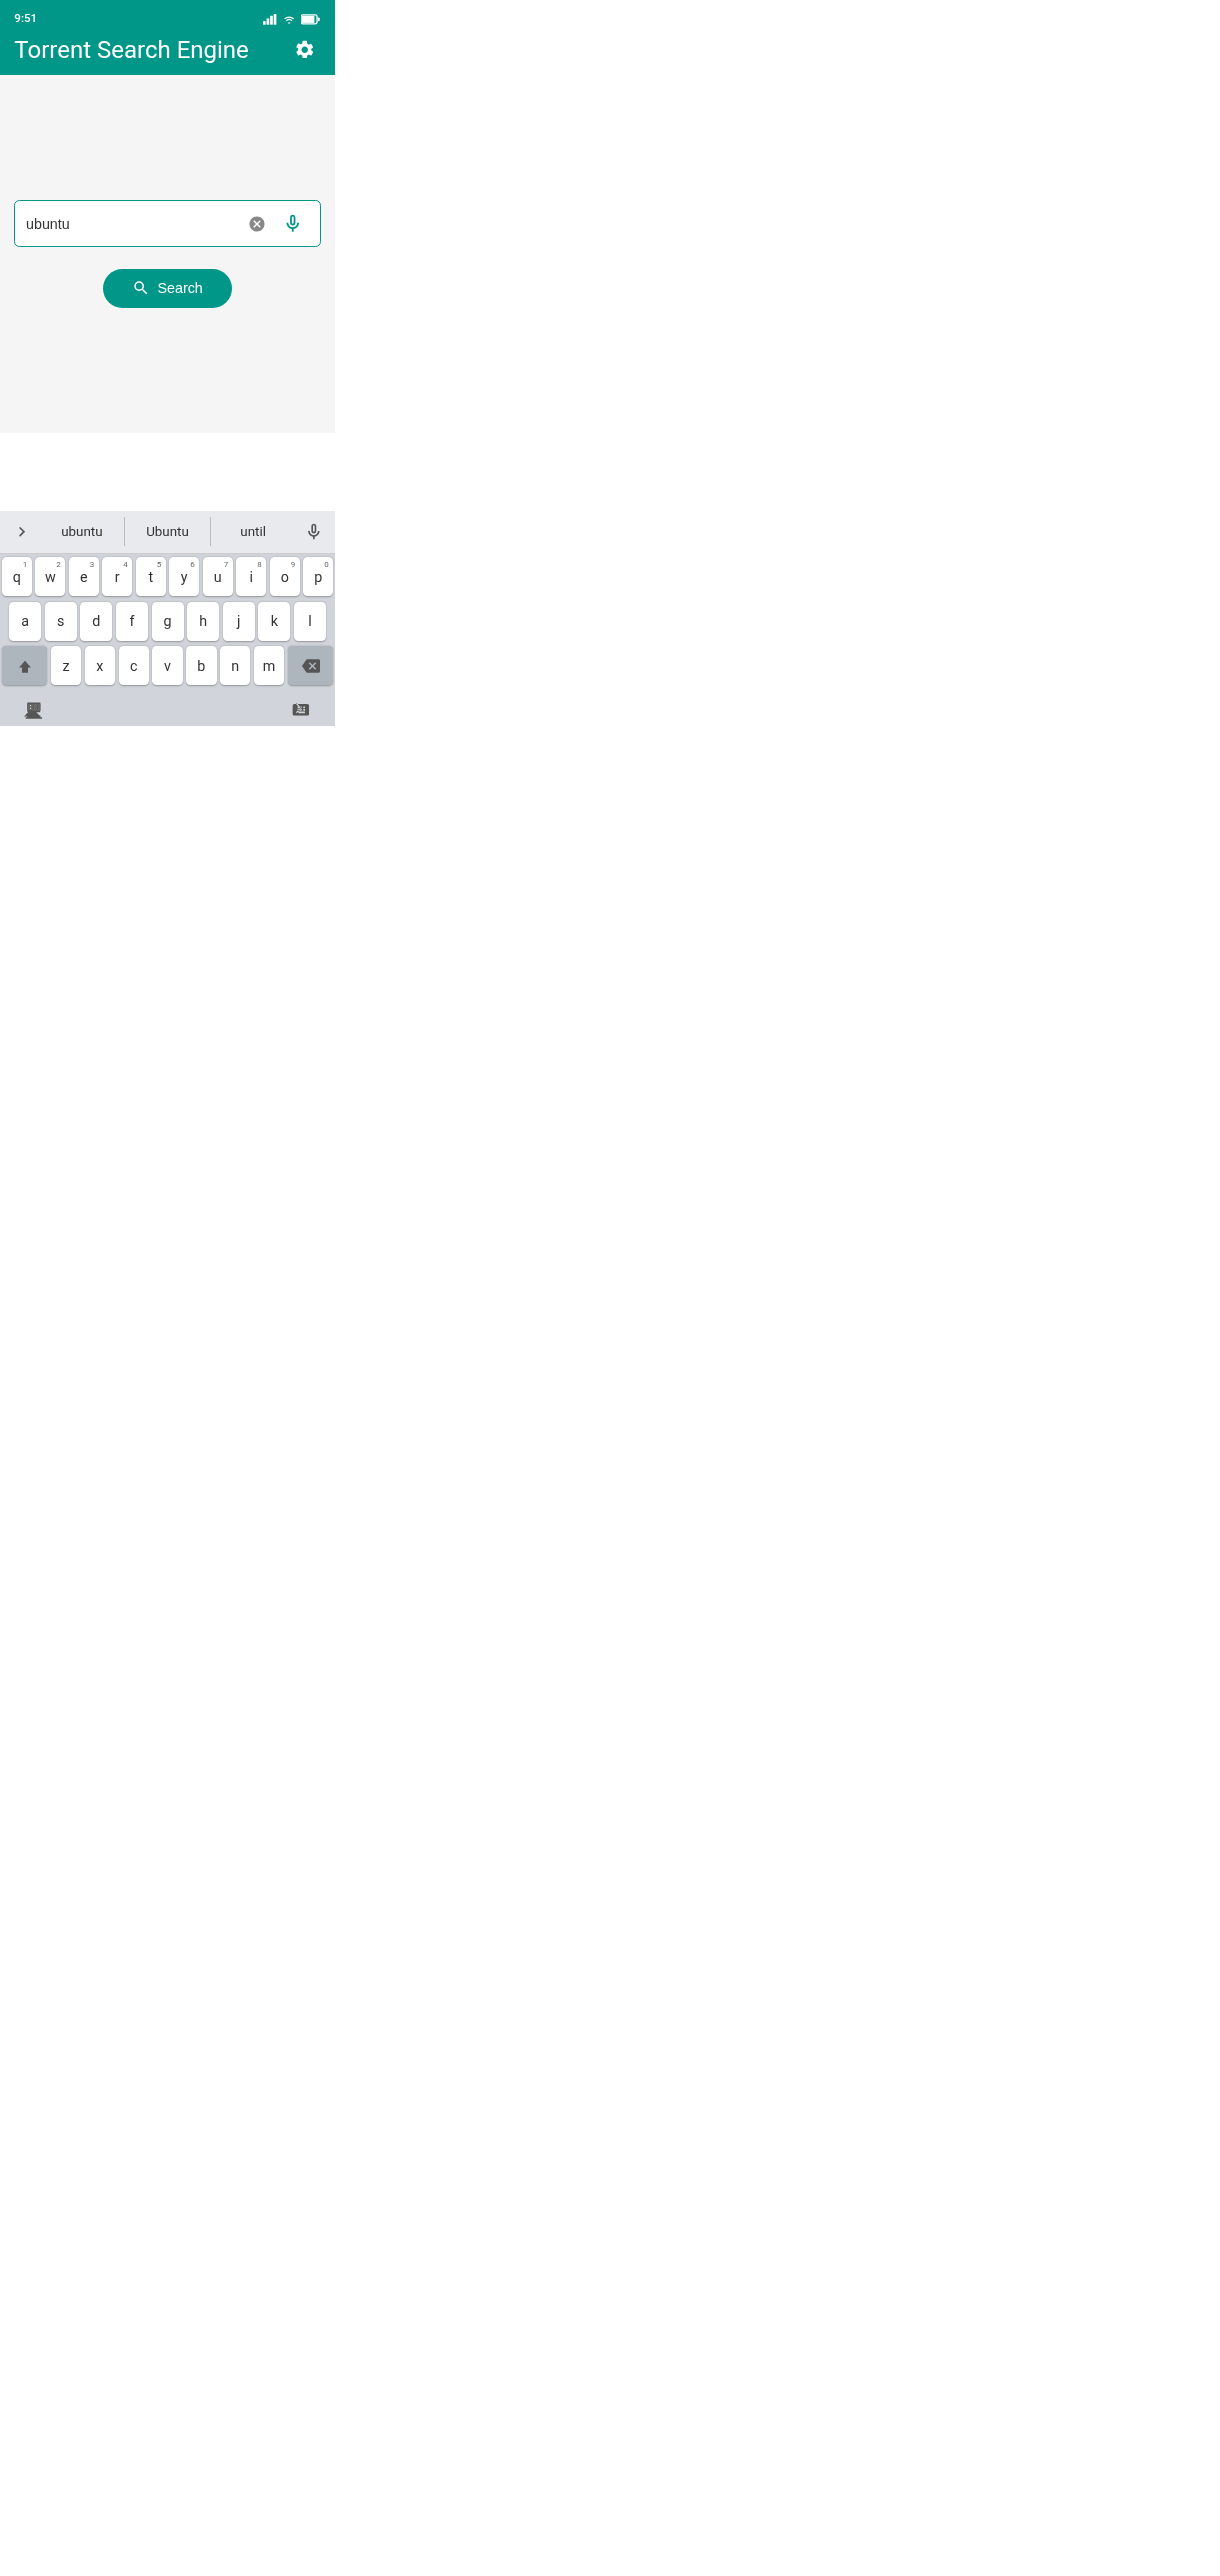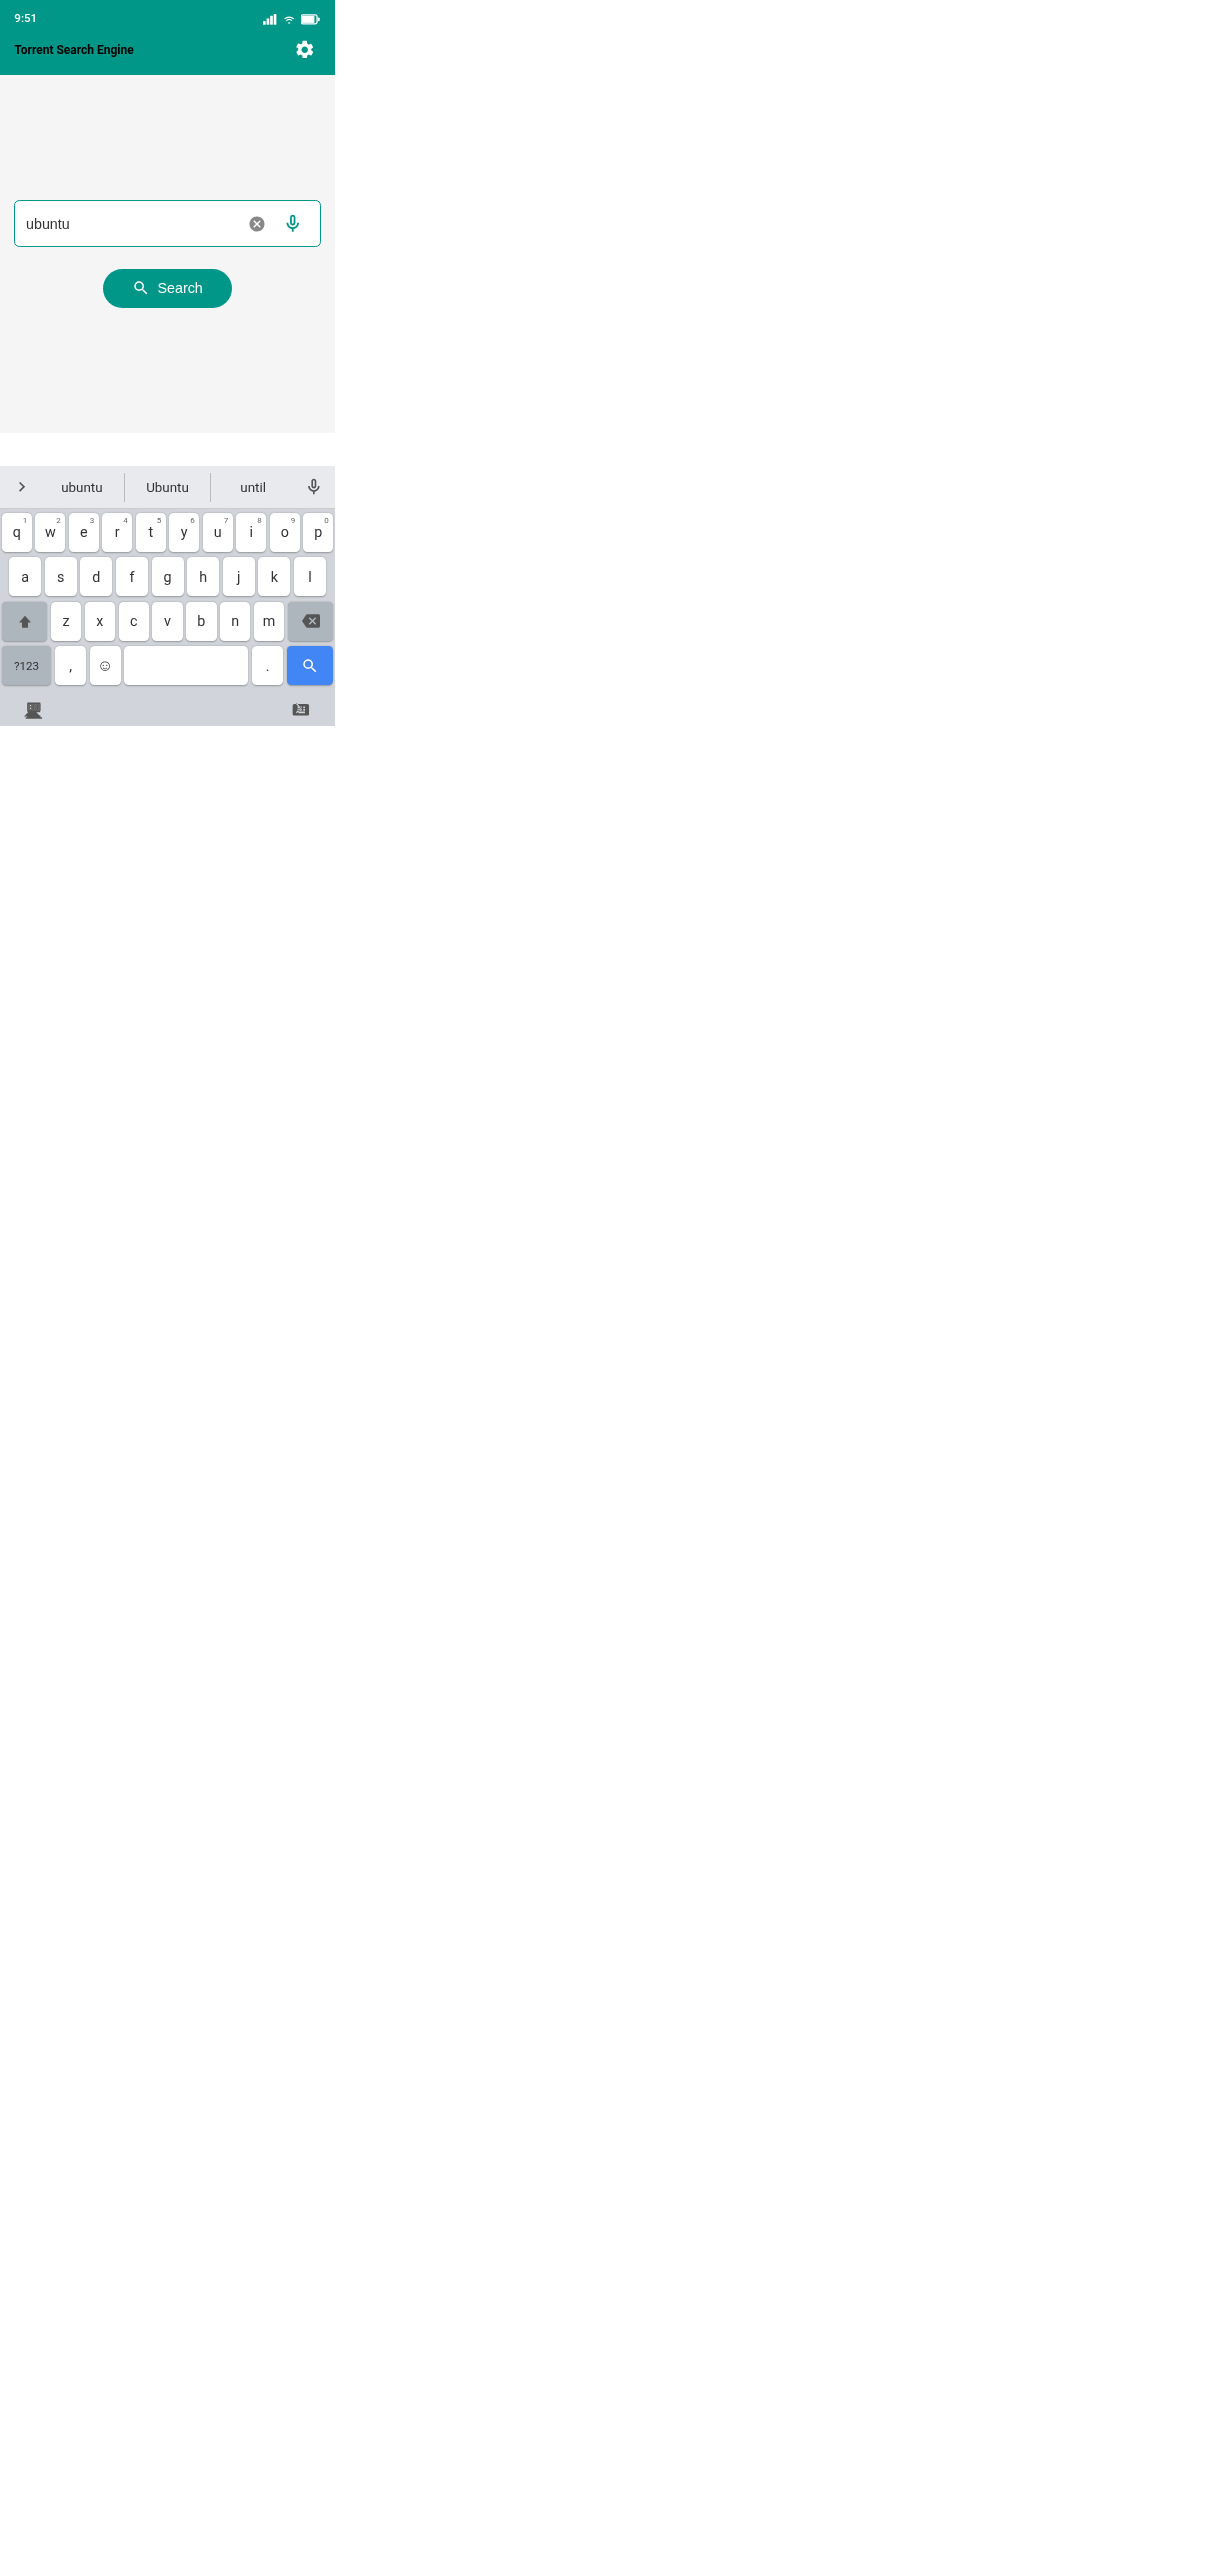--- a/index.html
+++ b/index.html
@@ -43,23 +43,23 @@
       height: 50px;
       background-color: #009688;
       display: flex;
       align-items: center;
       justify-content: space-between;
       padding: 0 14.3px;
       color: white;
     }
 
     .app-bar-title {
-      font-size: 12px;
-      font-weight: 700;
-      color: #000000;
+      font-size: 24px;
+      font-weight: 400;
+      color: #ffffff;
     }
 
     .settings-icon-btn {
       width: 32px;
       height: 32px;
       display: flex;
       align-items: center;
       justify-content: center;
       cursor: pointer;
       border-radius: 50%;
@@ -515,32 +515,20 @@
       <div class="key">
           <span class="key-letter">m</span>
         </div>
       <div class="key key-special backspace-icon">
         <svg width="18" height="18" viewBox="0 0 24 24" fill="#555">
           <path d="M22 3H7c-.69 0-1.23.35-1.59.88L0 12l5.41 8.11c.36.53.9.89 1.59.89h15c1.1 0 2-.9 2-2V5c0-1.1-.9-2-2-2zm-3 12.59L17.59 17 14 13.41 10.41 17 9 15.59 12.59 12 9 8.41 10.41 7 14 10.59 17.59 7 19 8.41 15.41 12 19 15.59z"></path>
         </svg>
       </div>
     </div>
 
-    <div class="key-row">
-      <div class="key key-special key-wide" style="font-size:11.6px; max-width:54px; flex:1.6;">?123</div>
-      <div class="key" style="max-width:32px; flex:1;">,</div>
-      <div class="key key-emoji" style="max-width:32px; flex:1;">☺</div>
-      <div class="key key-space" style="flex:4; max-width:none;"></div>
-      <div class="key" style="max-width:32px; flex:1;">.</div>
-      <div class="key key-search-enter" style="flex:1.5; max-width:48px;">
-        <svg width="18" height="18" viewBox="0 0 24 24" fill="white">
-          <path d="M15.5 14h-.79l-.28-.27A6.47 6.47 0 0 0 16 9.5 6.5 6.5 0 1 0 9.5 16c1.61 0 3.09-.59 4.23-1.57l.27.28v.79l5 4.99L20.49 19l-4.99-5zm-6 0C7.01 14 5 11.99 5 9.5S7.01 5 9.5 5 14 7.01 14 9.5 11.99 14 9.5 14z"></path>
-        </svg>
-      </div>
-    </div>
 
   </div>
 
   <div class="bottom-bar">
     <div class="bottom-bar-icon">
       <svg viewBox="0 0 24 24">
         <path d="M20 3H4v10c0 1.1.9 2 2 2h12c1.1 0 2-.9 2-2V3zm-9 3h2v2h-2V6zm0 3h2v2h-2V9zM7 6h2v2H7V6zm0 3h2v2H7V9zm-1 5l-1 1 9 9 9-9-1-1-8 8-8-8zm4-8h2v2h-2V6zm0 3h2v2h-2V9zm4-3h2v2h-2V6zm0 3h2v2h-2V9z" fill="none"></path>
         <path d="M20 3H4v10c0 1.1.9 2 2 2h12c1.1 0 2-.9 2-2V3zm-7 3h2v2h-2V6zm0 3h2v2h-2V9zM7 6h2v2H7V6zm0 3h2v2H7V9zm13 11l-5-5H5l-5 5"></path>
         <path d="M20 21v-2H4v2H2v2h20v-2h-2z"></path>
         <path d="M4 13h16V5H4v8zm3-7h2v2H7V6zm4 0h2v2h-2V6zm4 0h2v2h-2V6zm-8 3h2v2H7V9zm4 0h2v2h-2V9zm4 0h2v2h-2V9z" fill="#666"></path>

